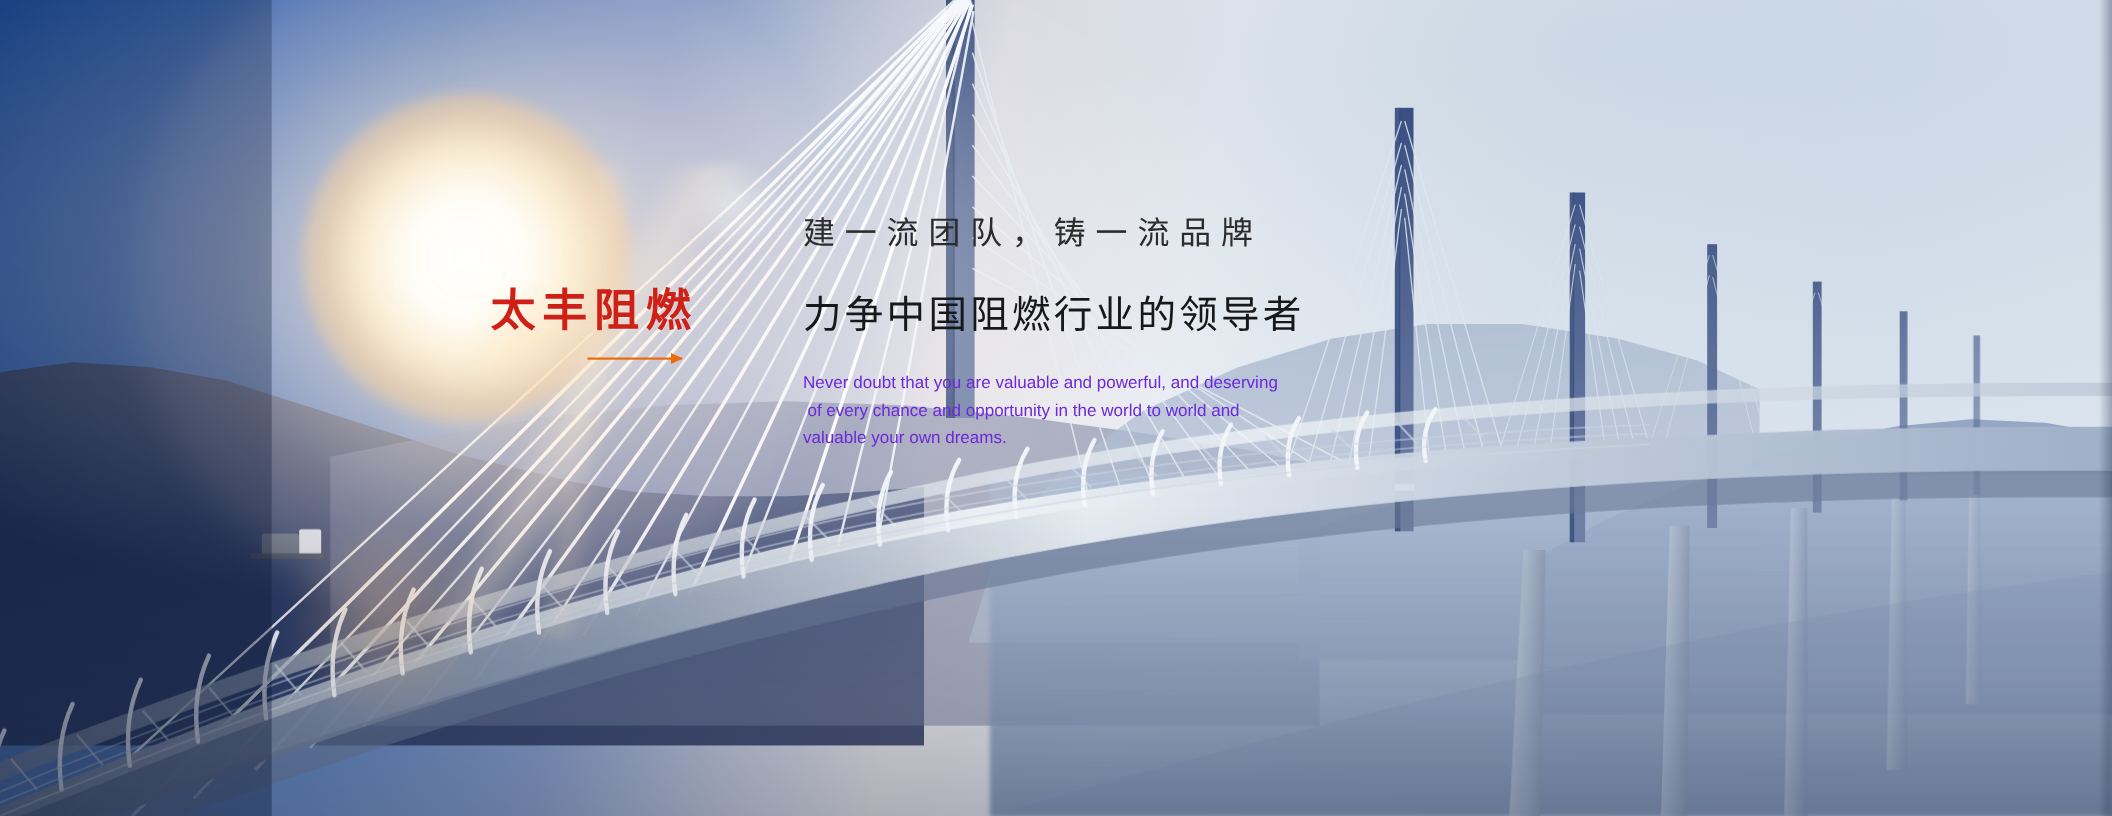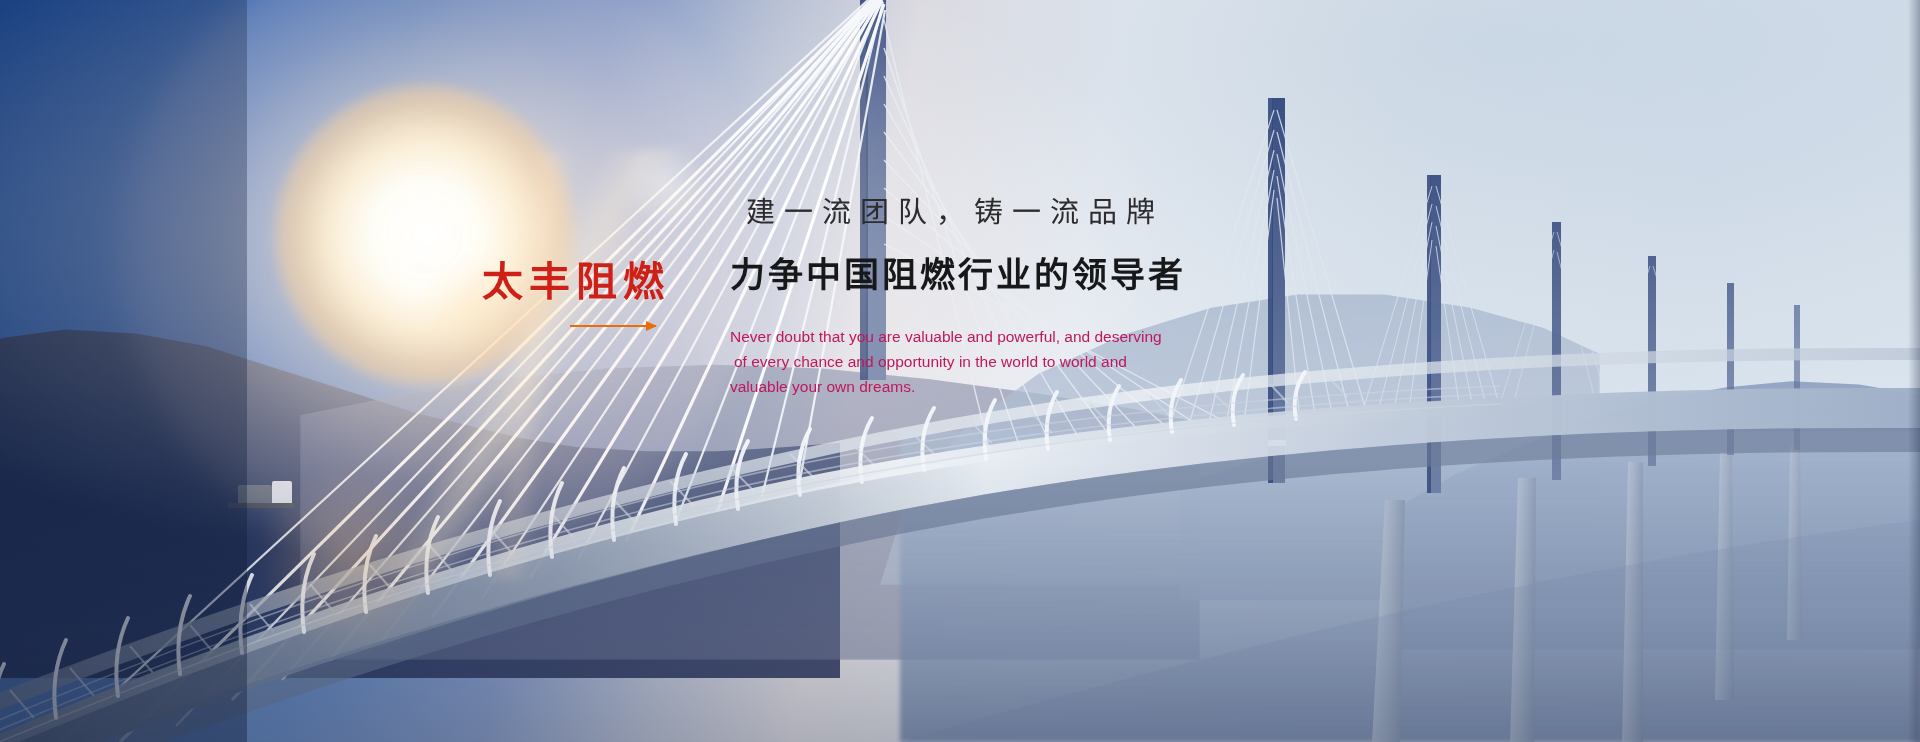--- a/index.html
+++ b/index.html
@@ -141,21 +141,21 @@
   }
   .right-edge{
     position:absolute;right:0;top:0;width:12px;height:742px;
     background:linear-gradient(90deg,rgba(30,44,72,0),rgba(30,44,72,.35));
   }
 
   
   .content{position:absolute;inset:0;}
 
   .logo-block{
-    position:absolute;left:482px;top:262px;width:210px;
+    position:absolute;left:446px;top:262px;width:210px;
   }
   .logo-word{
     font-family:"DejaVu Sans","Liberation Sans",sans-serif;
     font-weight:700;
     font-size:41px;
     letter-spacing:6px;
     color:#cf2017;
     line-height:1;
     white-space:nowrap;
     text-shadow:0 1px 0 rgba(255,255,255,.35);
@@ -174,38 +174,37 @@
   }
 
   .text-block{position:absolute;left:730px;top:195px;width:640px;}
   .head-sub{
     font-family:"DejaVu Sans","Liberation Sans",sans-serif;
     font-size:29px;
     letter-spacing:9px;
     color:#2c2c2e;
     line-height:1.2;
     white-space:nowrap;
-    margin-left:16px;
   }
   .head-main{
-    margin-top:24px;
+    margin-top:36px;
     font-family:"DejaVu Sans","Liberation Sans",sans-serif;
-    font-weight:700;
+    font-weight:400;
     font-size:35px;
     letter-spacing:3px;
     color:#17181a;
     line-height:1.2;
     white-space:nowrap;
   }
   .para{
     margin-top:28px;
     font-family:"Liberation Sans","DejaVu Sans",sans-serif;
     font-size:15.5px;
     line-height:25px;
-    color:#be185d;
+    color:#6d28d9;
     width:470px;
   }
   .para span{display:block;white-space:nowrap;}
   .para span.l2{padding-left:4px;}
 </style>
 </head>
 <body>
 
 <div class="stage">
 

